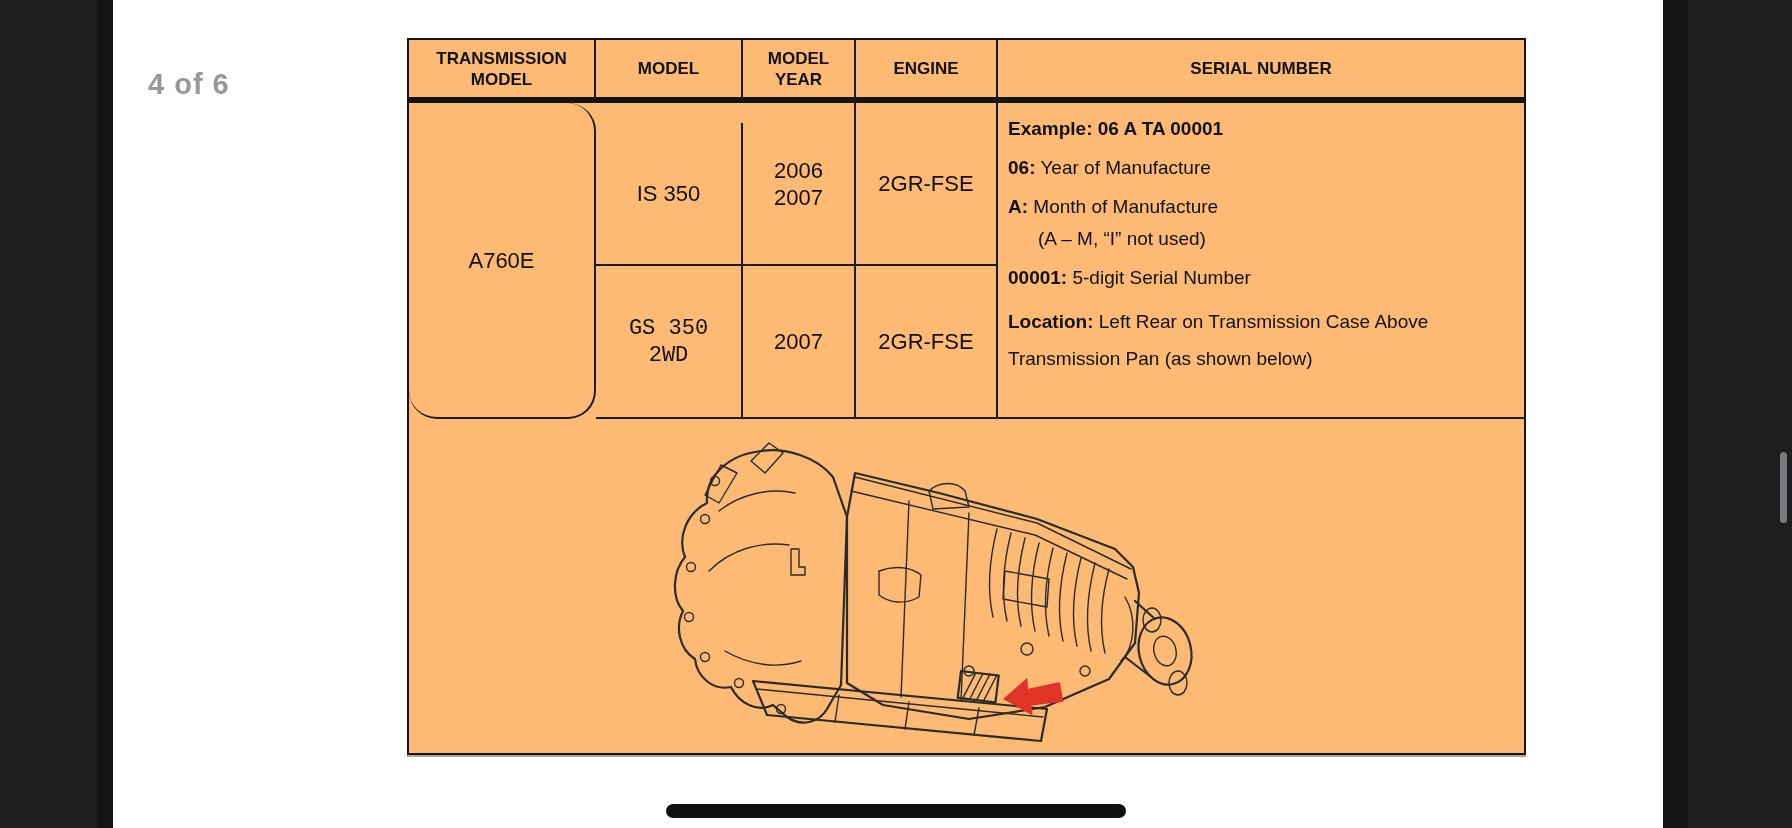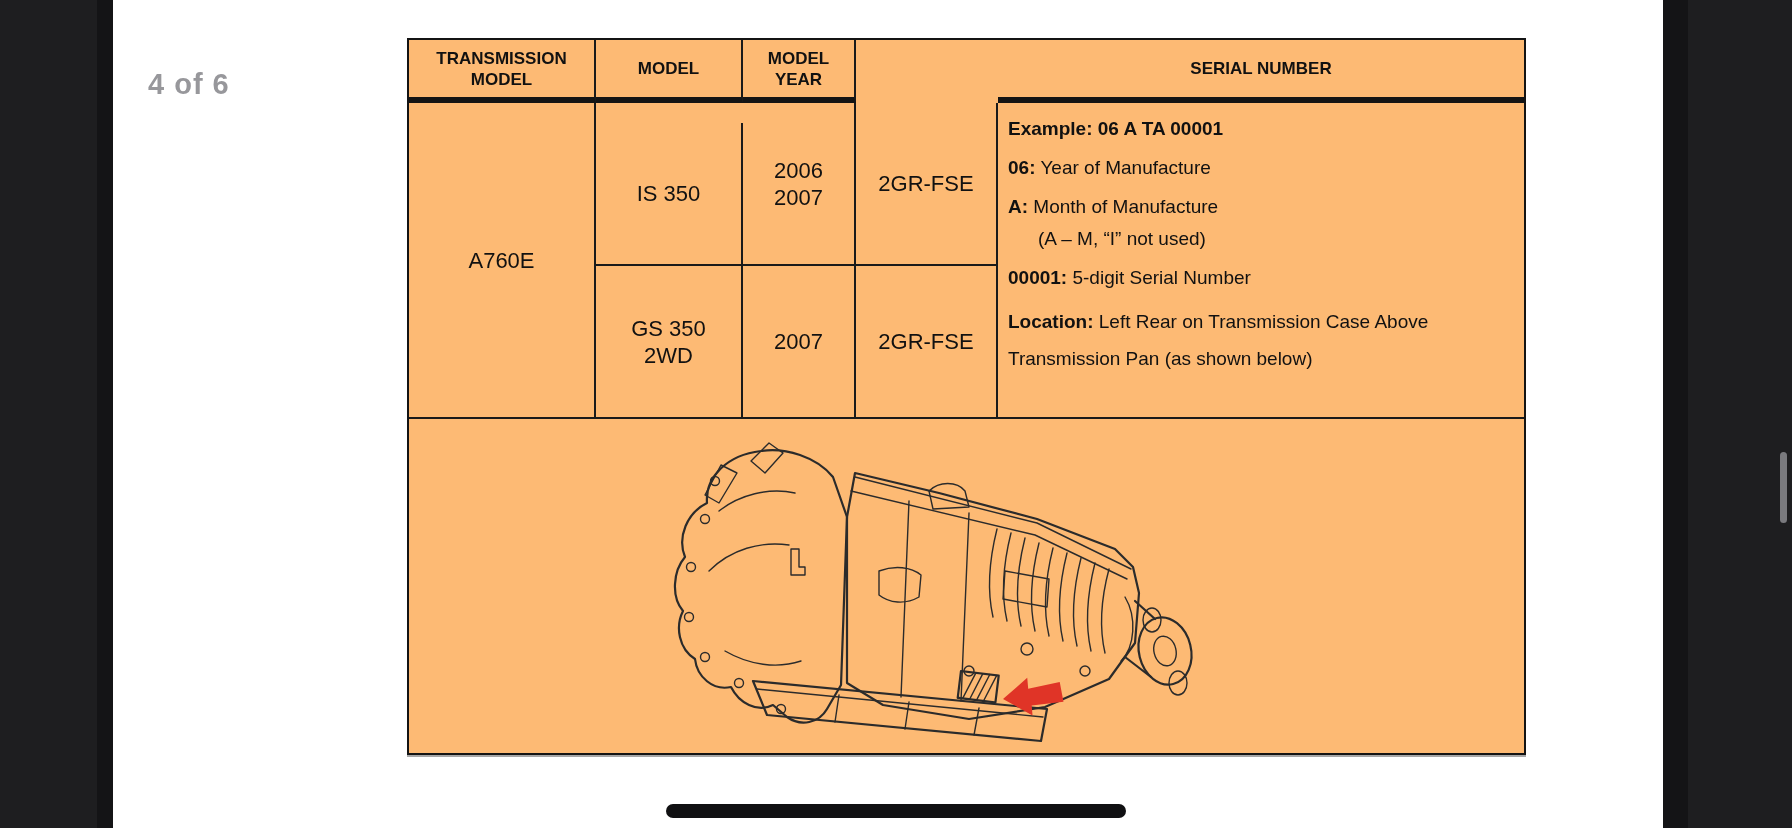--- a/index.html
+++ b/index.html
@@ -26,23 +26,23 @@
     grid-template-rows:63px 163px 153px 334px;
     color:#111;
     box-shadow:0 2px 0 rgba(0,0,0,.35);
   }
   .cell{box-sizing:border-box;display:flex;align-items:center;justify-content:center;text-align:center;}
   .hdr{font-size:17px;font-weight:bold;line-height:21px;white-space:pre-line;border-bottom:6px solid #141414;}
   .br{border-right:2px solid #1a1a1a;}
   .bb{border-bottom:2px solid #1a1a1a;}
   .body-cell{font-size:22px;line-height:27px;white-space:pre-line;}
   .c-h1{grid-area:1/1;} .c-h2{grid-area:1/2;} .c-h3{grid-area:1/3;} .c-h4{grid-area:1/4;} .c-h5{grid-area:1/5;}
-  .c-trans{grid-area:2/1/4/2;}
+  .c-trans{grid-area:2/1/4/2;border-radius:28px;}
   .c-model1{grid-area:2/2;margin-top:20px;} .c-year1{grid-area:2/3;} .c-eng1{grid-area:2/4;}
-  .c-model2{grid-area:3/2;} .c-year2{grid-area:3/3;} .c-eng2{grid-area:3/4;}
+  .c-model2{grid-area:3/2;font-family:Liberation Mono, monospace;} .c-year2{grid-area:3/3;} .c-eng2{grid-area:3/4;}
   .c-serial{grid-area:2/5/4/6;display:block;text-align:left;padding:12px 10px 0 10px;font-size:19px;}
   .sline{line-height:28px;margin-bottom:11px;}
   .sline.wrap{line-height:37px;}
   .sline.indent{padding-left:30px;margin-top:-7px;}
   .c-draw{grid-area:4/1/5/6;position:relative;display:block;}
   .c-draw svg{display:block;width:100%;height:100%;}
   .o{fill:none;stroke:#2b2b2b;stroke-width:2.2;stroke-linecap:round;stroke-linejoin:round;}
   .i{fill:none;stroke:#2b2b2b;stroke-width:1.4;stroke-linecap:round;stroke-linejoin:round;}
   
   .home-indicator{position:absolute;left:666px;top:804px;width:460px;height:14px;border-radius:7px;background:#101012;}
@@ -57,20 +57,21 @@
 
 <div class="page-indicator">4 of 6</div>
 
 <div class="figure">
 
   <div class="cell hdr br c-h1">TRANSMISSION
 MODEL</div>
   <div class="cell hdr br c-h2">MODEL</div>
   <div class="cell hdr br c-h3">MODEL
 YEAR</div>
+  <div class="cell hdr br c-h4">ENGINE</div>
   <div class="cell hdr c-h5">SERIAL NUMBER</div>
 
   <div class="cell body-cell br bb c-trans">A760E</div>
 
   <div class="cell body-cell br bb c-model1">IS 350</div>
   <div class="cell body-cell br bb c-year1">2006
 2007</div>
   <div class="cell body-cell br bb c-eng1">2GR-FSE</div>
 
   <div class="cell body-cell br bb c-model2">GS 350

